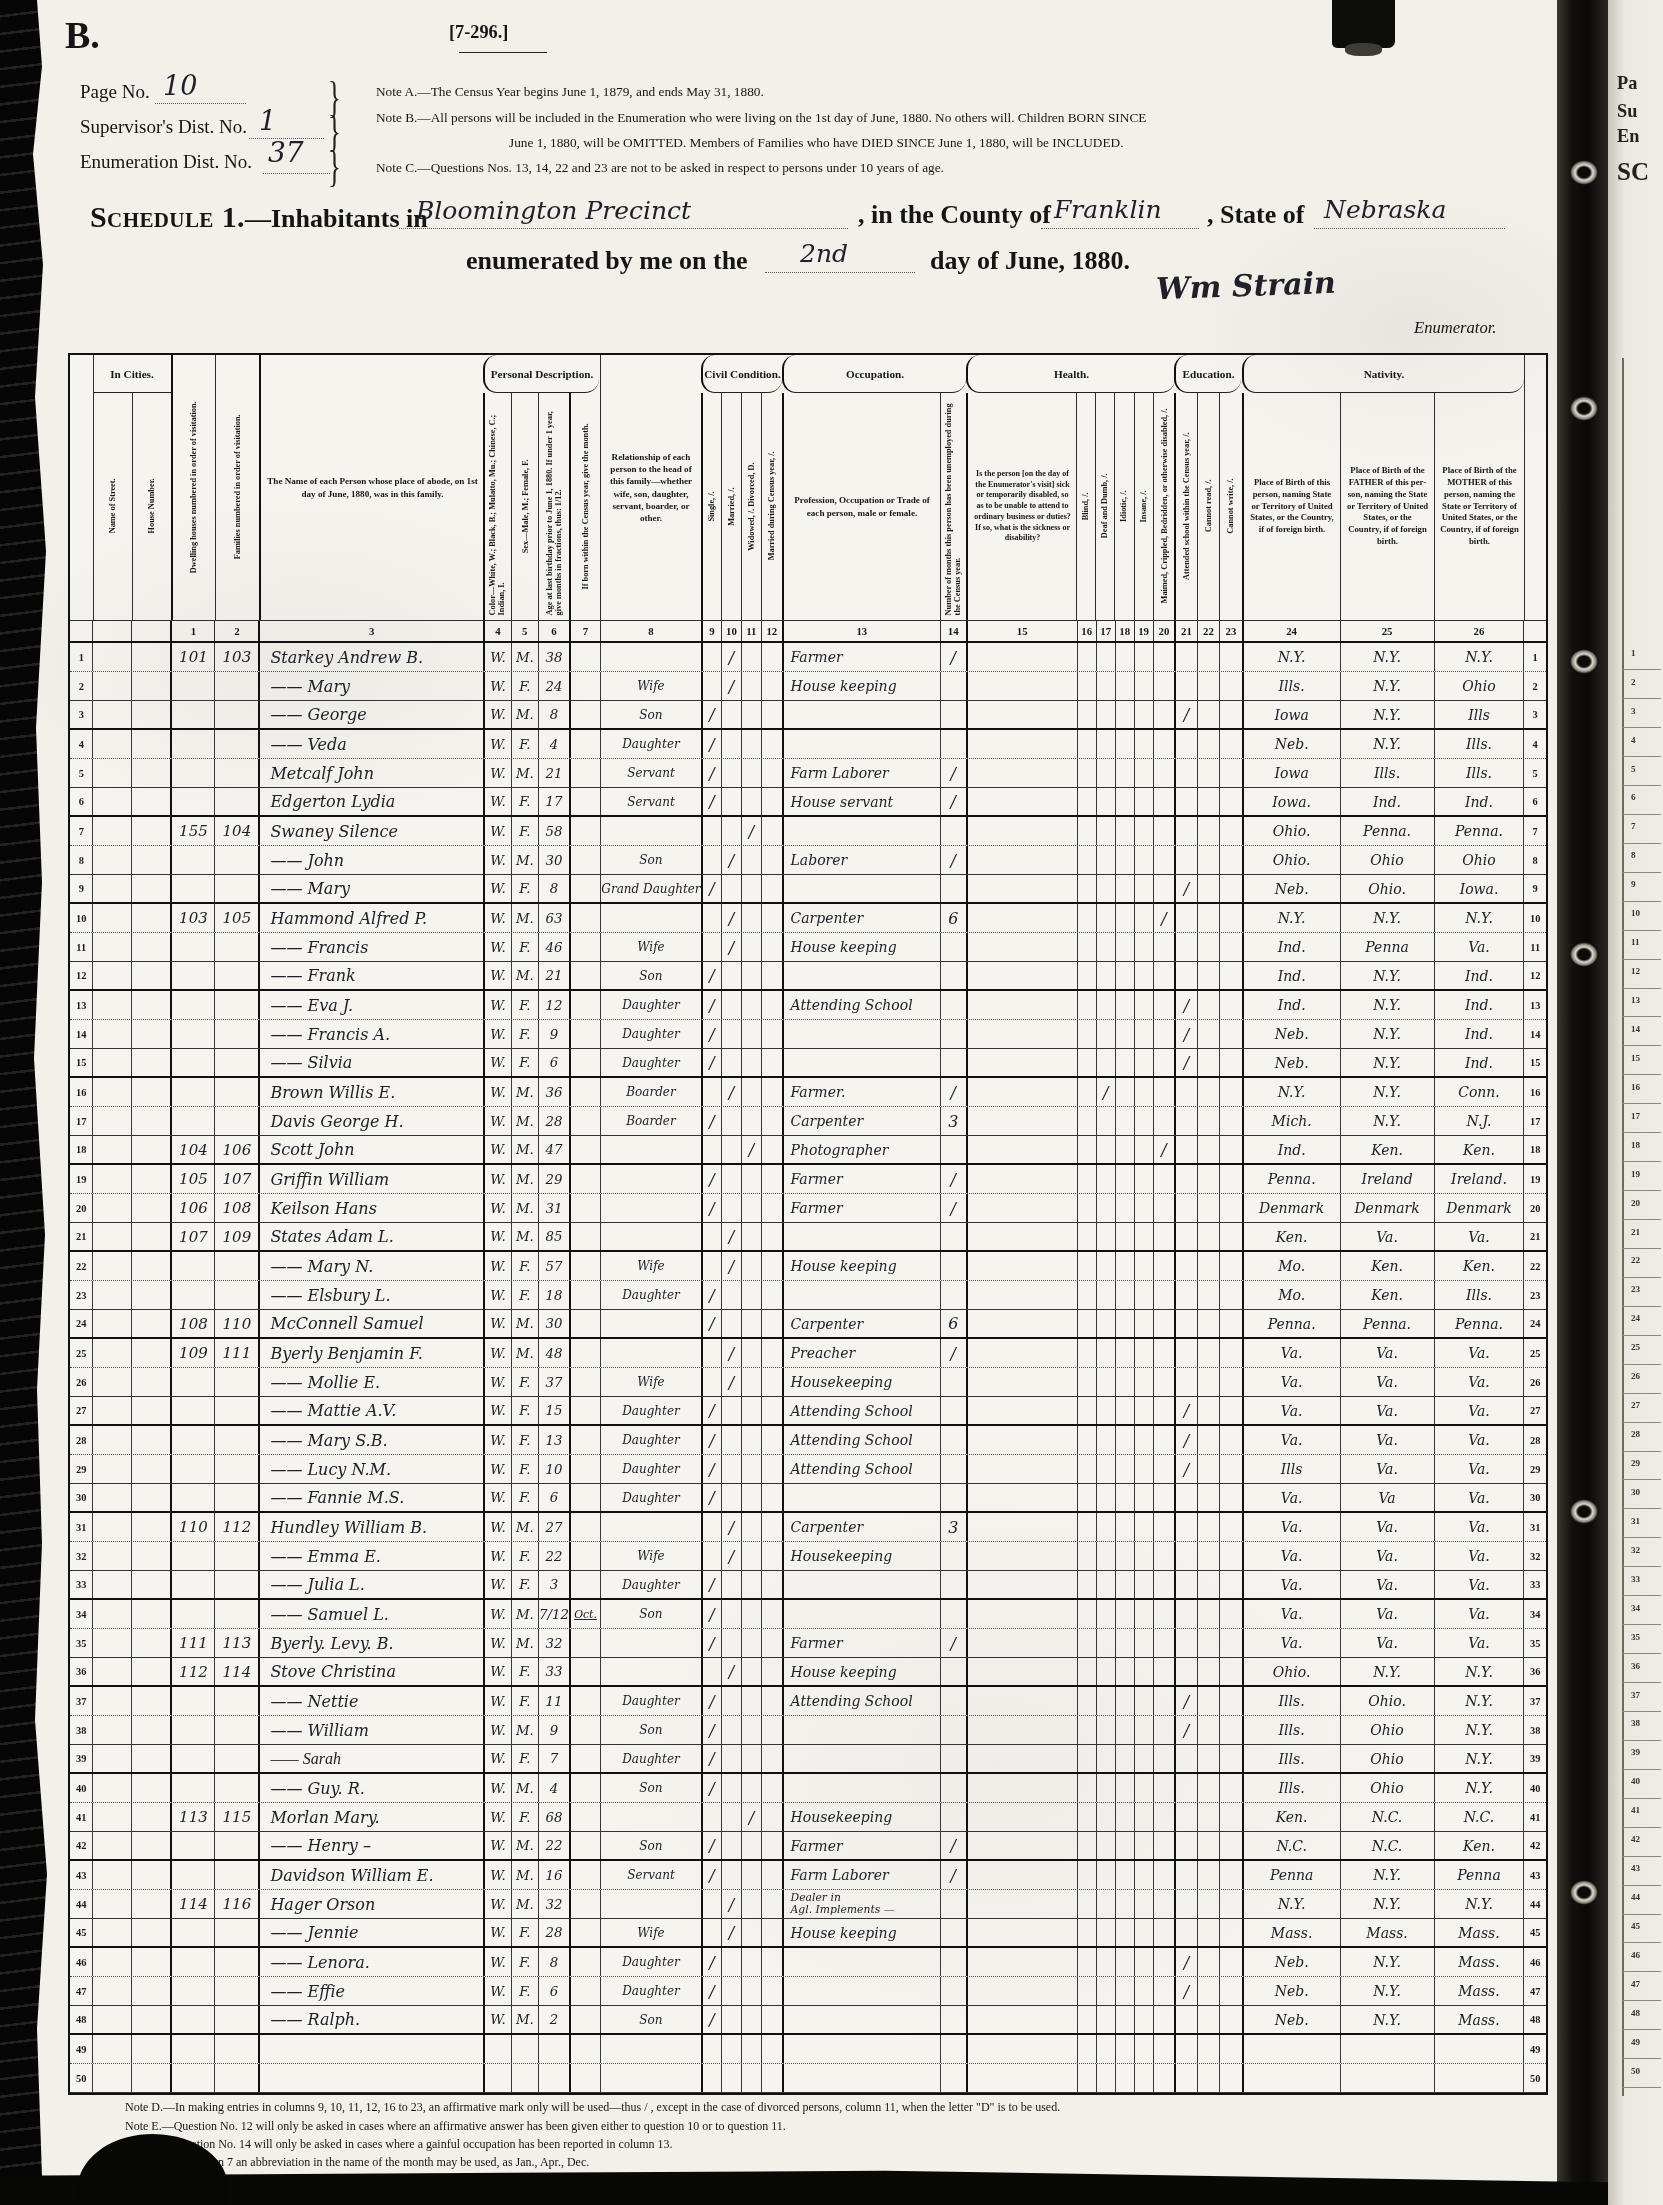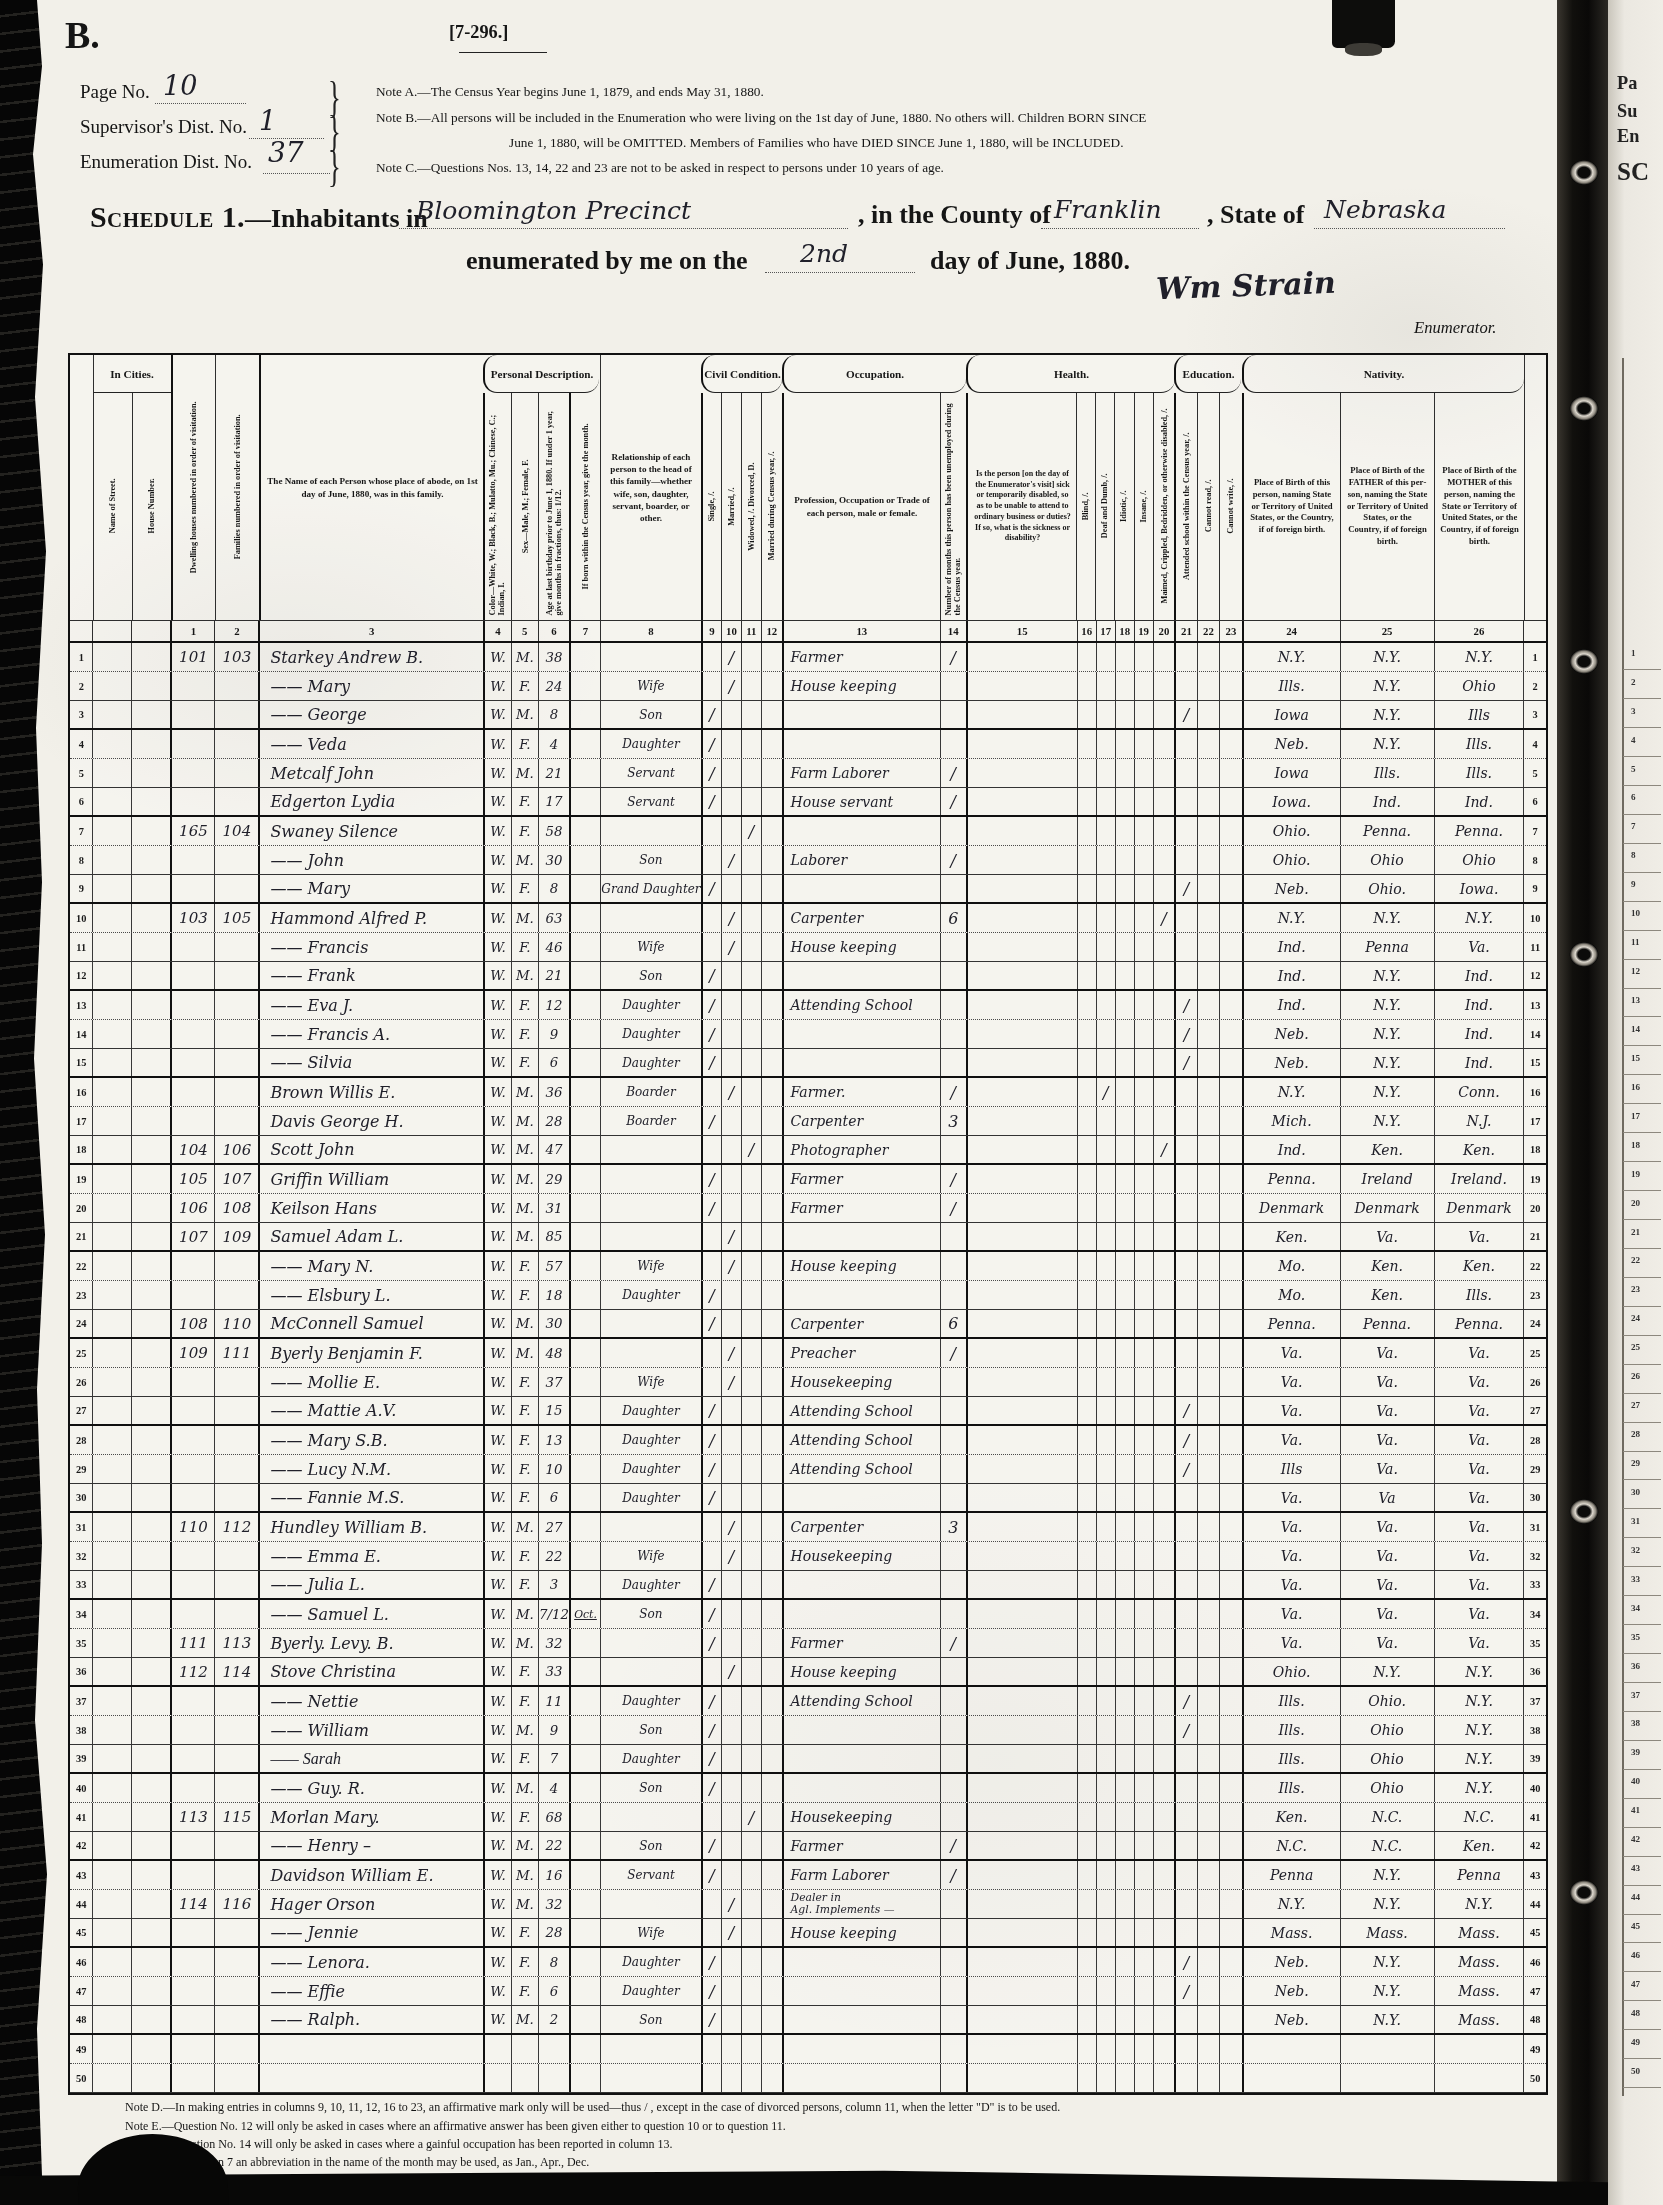--- a/index.html
+++ b/index.html
@@ -464,21 +464,21 @@
           <div class="cell tick" style="width: 22.5px;"></div>
           <div class="cell thick cpob" style="width: 98px;">Iowa.</div>
           <div class="cell cpob" style="width: 94px;">Ind.</div>
           <div class="cell cpob" style="width: 90px;">Ind.</div>
           <div class="cell rn" style="width: 22.5px;">6</div>
         </div>
         <div class="row b1">
           <div class="cell first rn" style="width: 22.5px;">7</div>
           <div class="cell " style="width: 39px;"></div>
           <div class="cell " style="width: 39px;"></div>
-          <div class="cell thick cdf" style="width: 44px;">165</div>
+          <div class="cell thick cdf" style="width: 44px;">155</div>
           <div class="cell cdf" style="width: 44px;">104</div>
           <div class="cell thick cname" style="width: 225px;">Swaney Silence</div>
           <div class="cell thick " style="width: 27.4px;">W.</div>
           <div class="cell " style="width: 27.4px;">F.</div>
           <div class="cell " style="width: 31px;">58</div>
           <div class="cell thick cmo" style="width: 31px;"></div>
           <div class="cell crel" style="width: 101px;"></div>
           <div class="cell thick tick" style="width: 20px;"></div>
           <div class="cell tick" style="width: 20px;"></div>
           <div class="cell tick" style="width: 20px;">/</div>
@@ -914,21 +914,21 @@
           <div class="cell cpob" style="width: 94px;">Denmark</div>
           <div class="cell cpob" style="width: 90px;">Denmark</div>
           <div class="cell rn" style="width: 22.5px;">20</div>
         </div>
         <div class="row b3">
           <div class="cell first rn" style="width: 22.5px;">21</div>
           <div class="cell " style="width: 39px;"></div>
           <div class="cell " style="width: 39px;"></div>
           <div class="cell thick cdf" style="width: 44px;">107</div>
           <div class="cell cdf" style="width: 44px;">109</div>
-          <div class="cell thick cname" style="width: 225px;">Samuel Adam L.</div>
+          <div class="cell thick cname" style="width: 225px;">States Adam L.</div>
           <div class="cell thick " style="width: 27.4px;">W.</div>
           <div class="cell " style="width: 27.4px;">M.</div>
           <div class="cell " style="width: 31px;">85</div>
           <div class="cell thick cmo" style="width: 31px;"></div>
           <div class="cell crel" style="width: 101px;"></div>
           <div class="cell thick tick" style="width: 20px;"></div>
           <div class="cell tick" style="width: 20px;">/</div>
           <div class="cell tick" style="width: 20px;"></div>
           <div class="cell tick" style="width: 21px;"></div>
           <div class="cell thick cocc" style="width: 158px;"></div>

